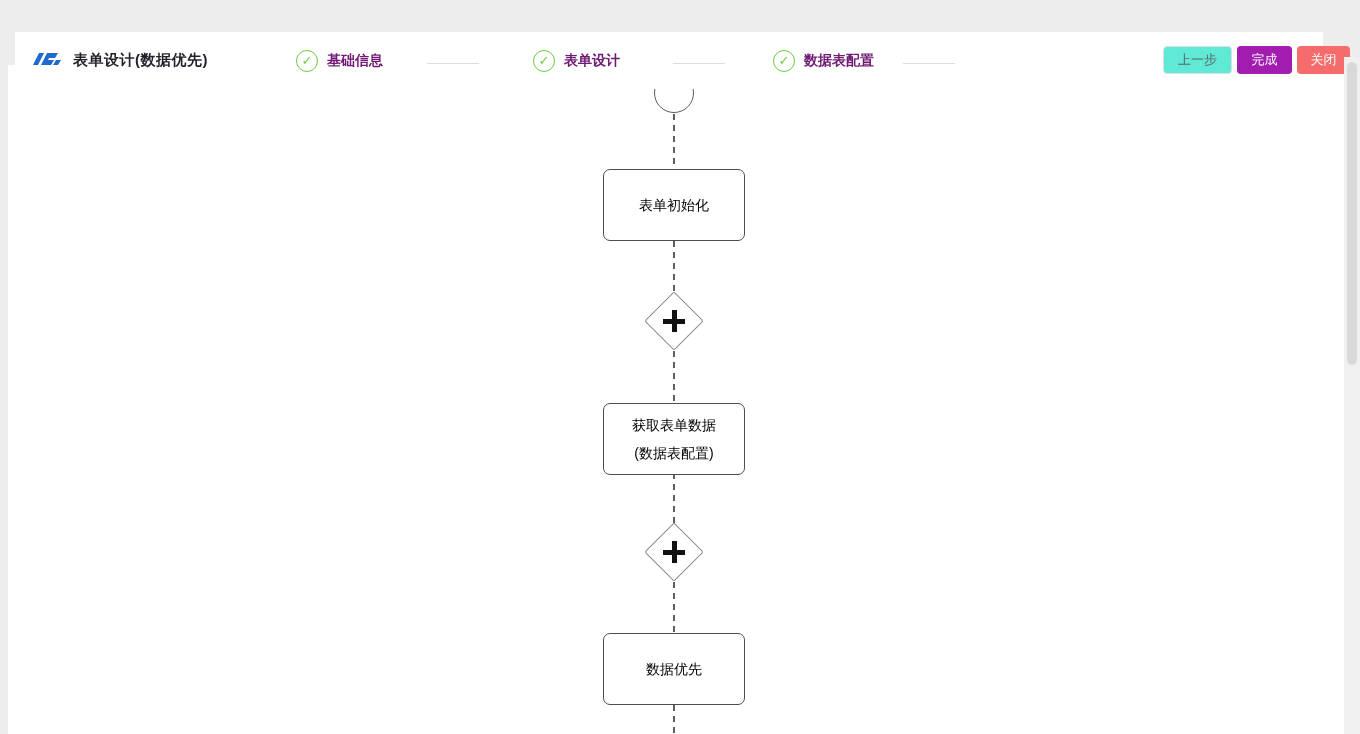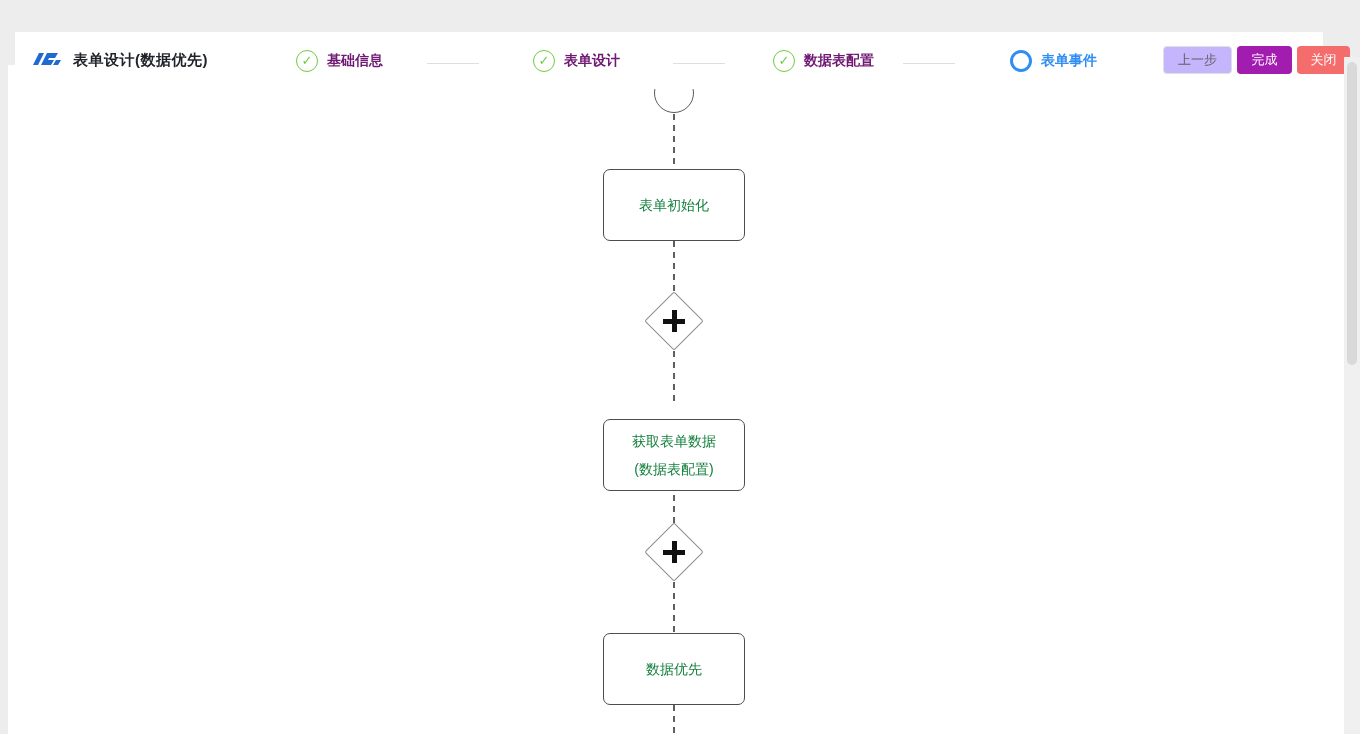--- a/index.html
+++ b/index.html
@@ -46,21 +46,21 @@
   }
 
   
   .btn {
     position: absolute; top: 14px; height: 28px;
     border-radius: 4px; font-size: 13px;
     display: flex; align-items: center; justify-content: center;
     cursor: pointer; border: 1px solid transparent;
     font-family: inherit;
   }
-  .btn-prev { left: 1148px; width: 69px; background: #c4b5fd; border-color: #dcdfe6; color: #606266; }
+  .btn-prev { left: 1148px; width: 69px; background: #5eead4; border-color: #dcdfe6; color: #606266; }
   .btn-finish { left: 1222px; width: 55px; background: #a21caf; color: #fff; }
   .btn-close { left: 1282px; width: 53px; background: #f56c6c; color: #fff; font-family: Liberation Mono, monospace; }
 
   
   .canvas-card {
     position: absolute; left: 8px; top: 65px; width: 1336px; height: 669px;
     background: #ffffff;
   }
 
   
@@ -79,21 +79,21 @@
   .start-circle {
     left: 654px; top: 73px; width: 40px; height: 40px;
     border: 1.3px solid #5a5a5a; border-radius: 50%; background: #fff;
     cursor: pointer;
   }
 
   .task-box {
     left: 603px; width: 142px; height: 72px;
     border: 1px solid #4d4d4d; border-radius: 7px; background: #fff;
     display: flex; flex-direction: column; align-items: center; justify-content: center;
-    font-size: 14px; color: #15803d; line-height: 28px; text-align: center;
+    font-size: 14px; color: #000000; line-height: 28px; text-align: center;
     cursor: pointer;
   }
 
   .gateway { width: 60px; height: 60px; cursor: pointer; }
   .gateway .diamond {
     position: absolute; left: 9px; top: 9px; width: 42px; height: 42px;
     transform: rotate(45deg);
     border: 1px solid #8c8c8c; background: #fff; border-radius: 2px;
   }
   .gateway .plus {
@@ -135,24 +135,20 @@
     <span class="step-label">表单设计</span>
   </div>
   <div class="step-sep" style="left:658px"></div>
 
   <div class="step done" style="left:758px">
     <span class="step-circle">✓</span>
     <span class="step-label">数据表配置</span>
   </div>
   <div class="step-sep" style="left:888px"></div>
 
-  <div class="step active" style="left:995px">
-    <span class="step-circle"></span>
-    <span class="step-label">表单事件</span>
-  </div>
 
   <button class="btn btn-prev">上一步</button>
   <button class="btn btn-finish">完成</button>
   <button class="btn btn-close">关闭</button>
 </div>
 
 <div class="canvas-card"></div>
 
 <div class="flow-node start-circle"></div>
 
@@ -167,21 +163,21 @@
 <div class="flow-node gateway" style="left:644px;top:291px">
   <div class="diamond"></div>
   <div class="plus">
       <span class="ph"></span>
       <span class="pv"></span>
     </div>
 </div>
 
 <div class="flow-dash" style="top:351px;height:50px"></div>
 
-<div class="flow-node task-box" style="top:419px">
+<div class="flow-node task-box" style="top:403px">
   <span>获取表单数据</span>
   <span>(数据表配置)</span>
 </div>
 
 <div class="flow-dash" style="top:473px;height:50px"></div>
 
 <div class="flow-node gateway" style="left:644px;top:522px">
   <div class="diamond"></div>
   <div class="plus">
       <span class="ph"></span>

